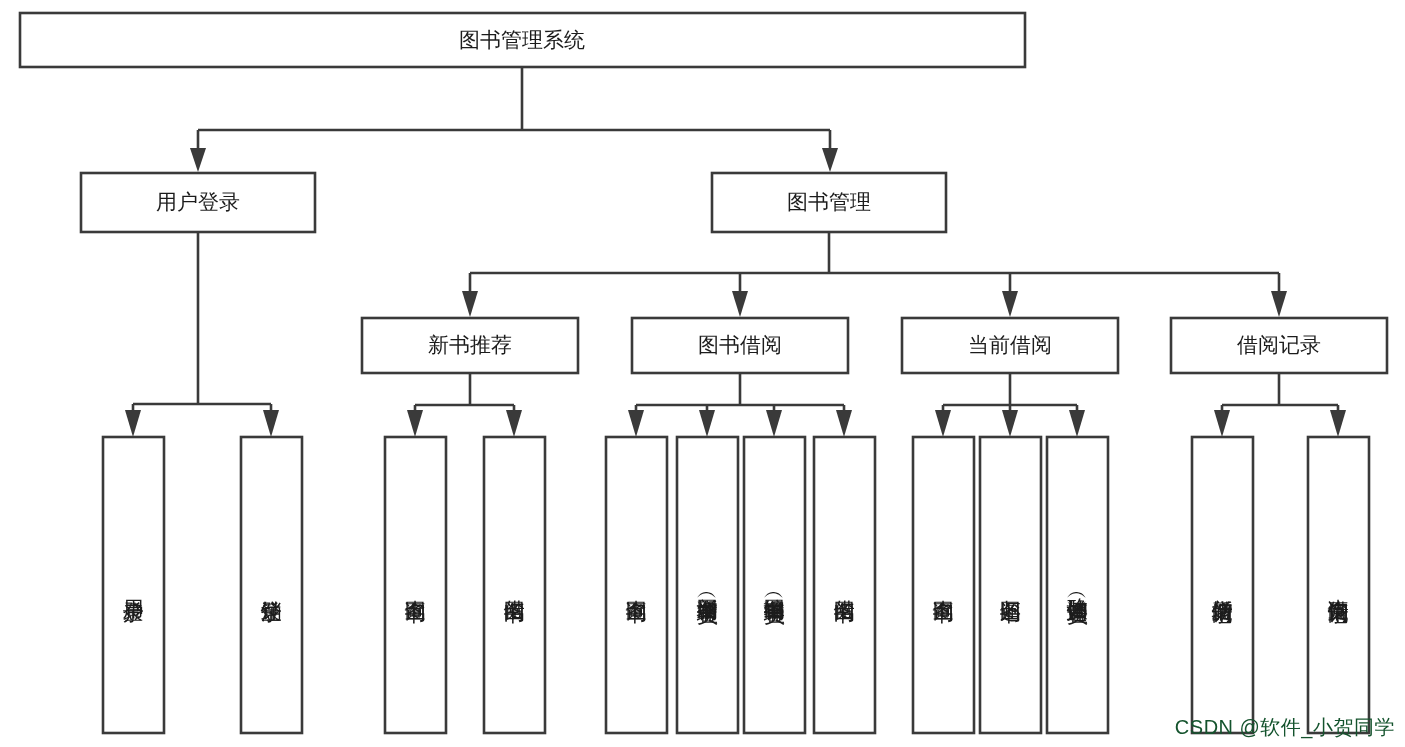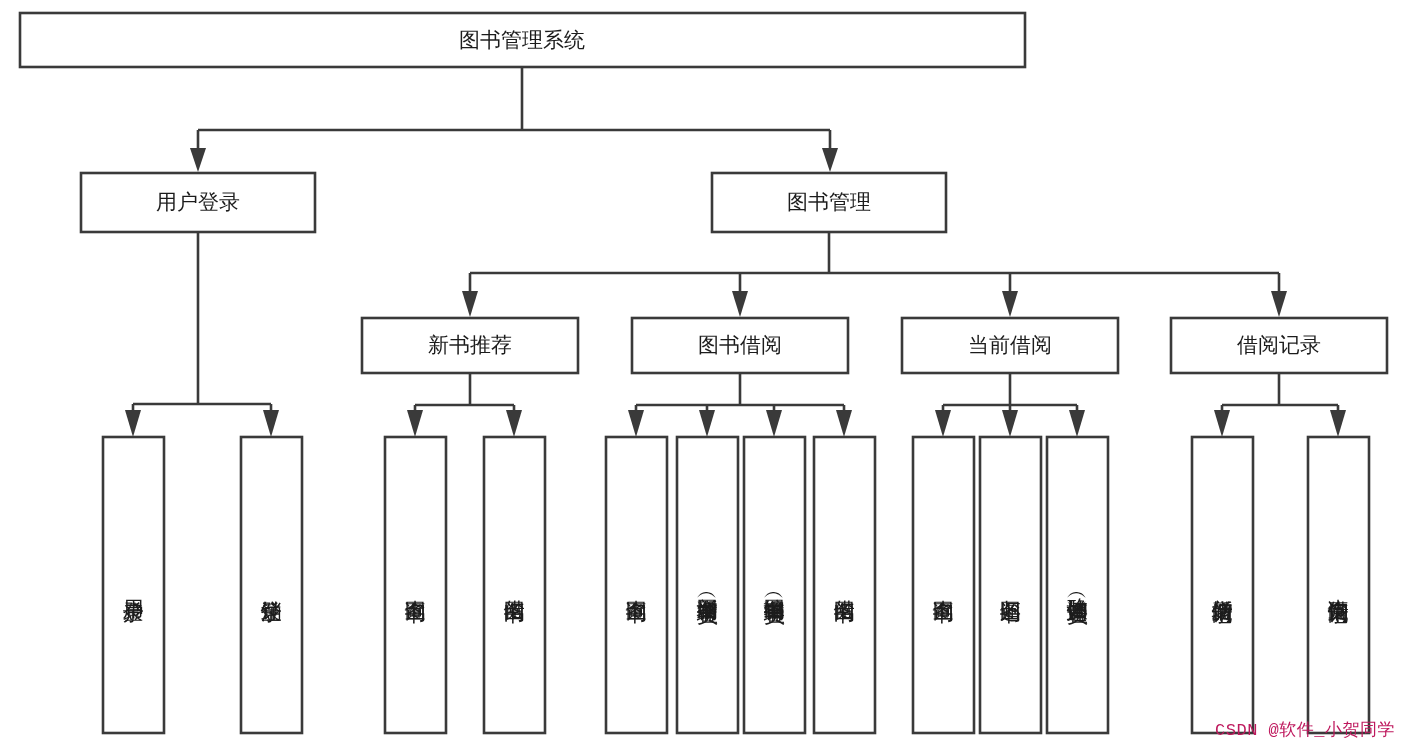--- a/index.html
+++ b/index.html
@@ -65,23 +65,23 @@
     white-space: nowrap;
     display: flex;
     align-items: center;
     justify-content: center;
     pointer-events: none;
   }
   .watermark {
     position: absolute;
     right: 10px;
     bottom: 6px;
-    font-family: Liberation Mono, monospace;
-    font-size: 17px;
-    color: #be185d;
+    font-family: Liberation Sans, sans-serif;
+    font-size: 20px;
+    color: #14532d;
     letter-spacing: 0.5px;
     white-space: nowrap;
   }
 </style>
 </head>
 <body>
 
 <div id="diagram-root">
 
   <svg class="flow" viewBox="0 0 1405 747">

